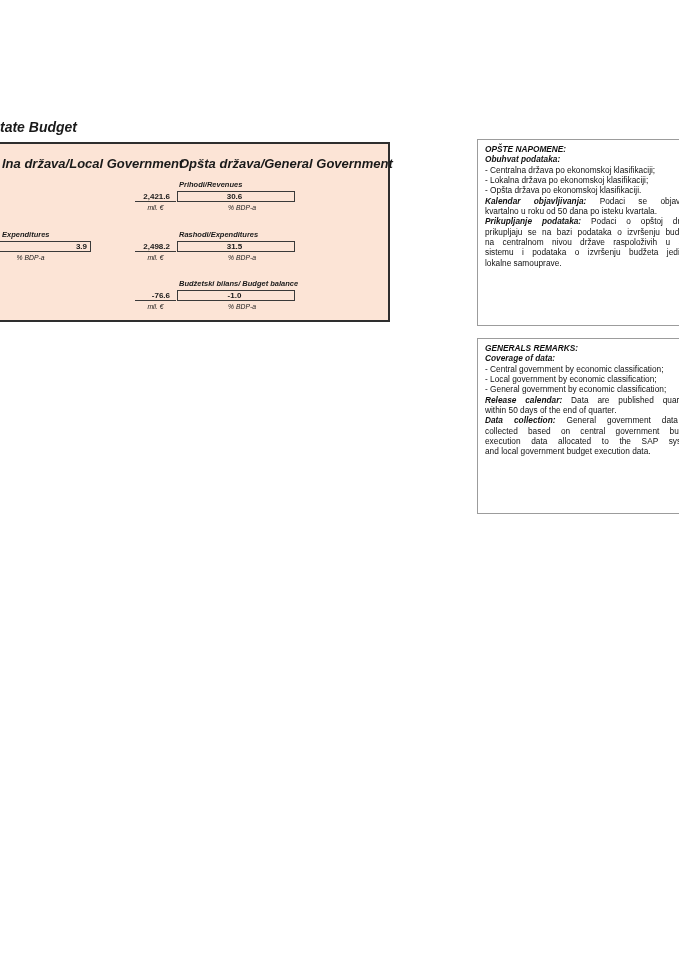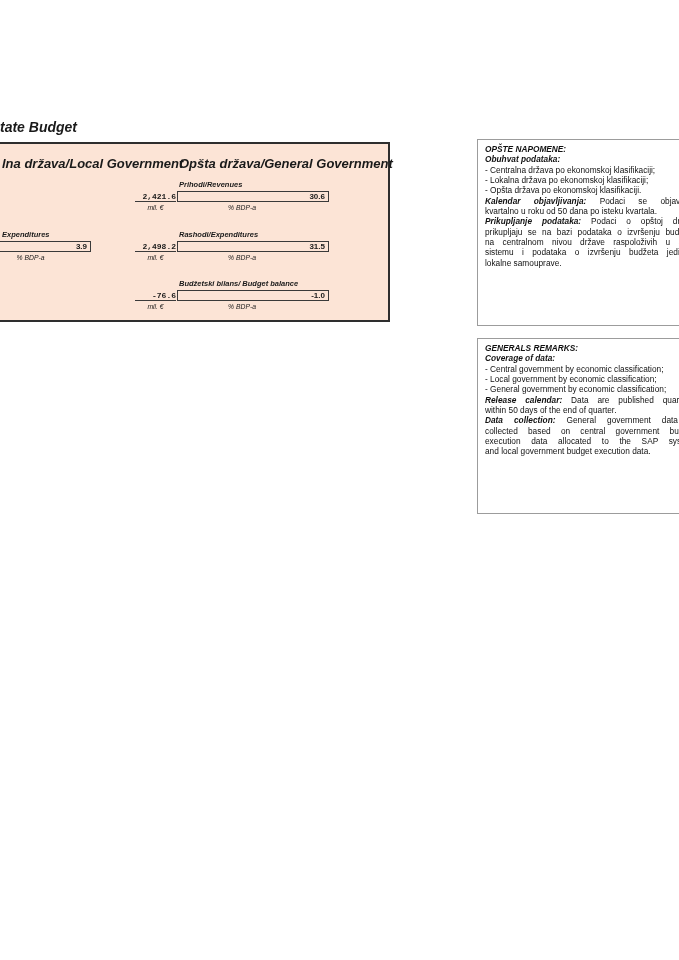--- a/index.html
+++ b/index.html
@@ -44,33 +44,33 @@
     position: absolute; top: 0; left: 0;
     font-size: 7.5px; font-weight: bold; font-style: italic;
     white-space: nowrap;
   }
   .amount-cell {
     position: absolute; top: 11px;
     height: 11px; line-height: 11px;
     font-size: 8px; font-weight: bold;
     text-align: right;
     border-bottom: 1px solid #3a3a3a;
-    padding-right: 0; box-sizing: border-box; font-family: Liberation Mono, monospace;
+    padding-right: 6px; box-sizing: border-box;
   }
   .bp-col-general .amount-cell { left: -44px; width: 41px; }
   .pct-box {
     position: absolute; top: 11px;
     height: 11px; line-height: 10px;
     box-sizing: border-box;
     border: 1px solid #3a3a3a;
     background: #fce4d6;
     font-size: 8px; font-weight: bold;
     text-align: right; padding-right: 3px;
   }
-  .bp-col-general .pct-box { left: -2px; width: 152px; }
+  .bp-col-general .pct-box { left: -2px; width: 118px; text-align: center; }
   .bp-col-local   .pct-box { left: -32px; width: 121px; }
   .unit {
     position: absolute; top: 24px;
     font-size: 6.8px; font-style: italic;
     text-align: center; white-space: nowrap;
   }
   .bp-col-general .amount-unit { left: -44px; width: 41px; }
   .bp-col-general .pct-unit    { left: -2px;  width: 130px; }
   .bp-col-local   .pct-unit    { left: -32px; width: 121px; }
 

